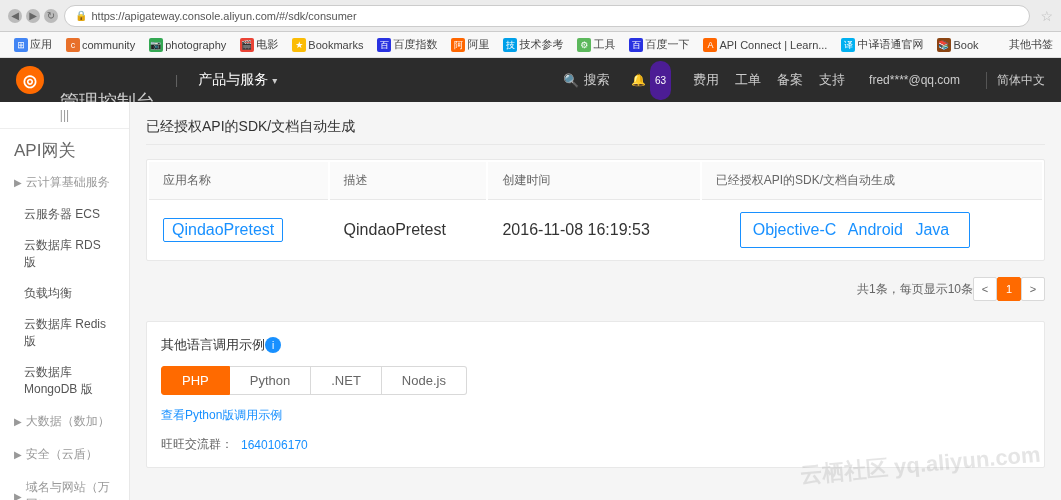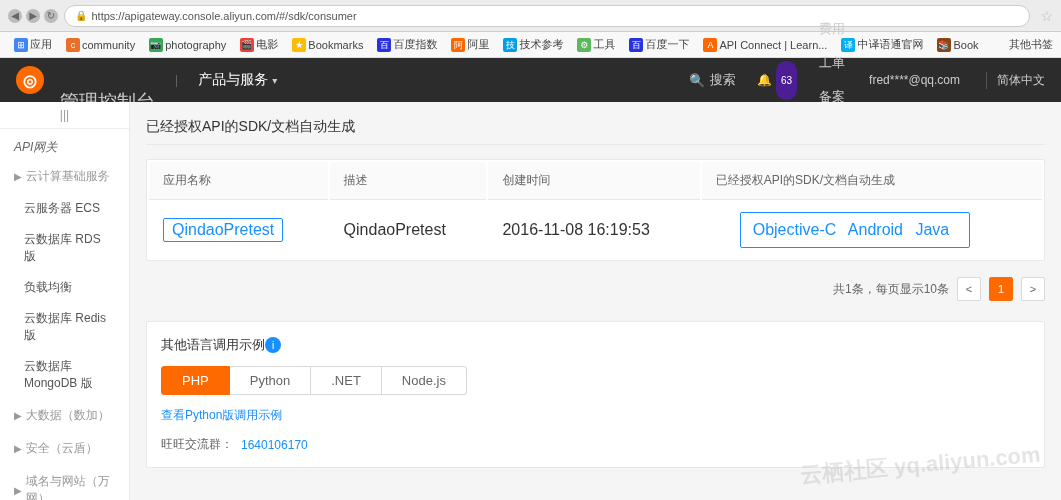--- a/index.html
+++ b/index.html
@@ -35,21 +35,21 @@
 
     
     .top-nav { background: #2c2c2c; color: white; height: 44px; display: flex; align-items: center; padding: 0 16px; gap: 16px; }
     .logo { background: #ff6a00; width: 28px; height: 28px; border-radius: 50%; display: flex; align-items: center; justify-content: center; font-size: 16px; color: white; font-weight: bold; }
     .nav-title { font-size: 19px; color: #ccc; margin-top: 44px; }
     .nav-products { font-size: 14px; color: #fff; display: flex; align-items: center; gap: 4px; cursor: pointer; }
     .nav-products::after { content: '▾'; font-size: 10px; color: #ccc; }
     .nav-spacer { flex: 1; }
     .nav-search { display: flex; align-items: center; gap: 4px; color: #ccc; font-size: 13px; cursor: pointer; }
     .nav-badge { background: #4c1d95; color: white; border-radius: 10px; padding: 14px 5px; font-size: 10px; min-width: 16px; text-align: center; display: inline-block; }
-    .nav-links { display: flex; gap: 16px; color: #ccc; font-size: 13px; flex-direction: column; }
+    .nav-links { display: flex; gap: 16px; color: #ccc; font-size: 13px; }
     .nav-links span { cursor: pointer; }
     .nav-user { color: #ccc; font-size: 12px; }
     .nav-lang { color: #ccc; font-size: 12px; }
 
     
     .main-layout { display: flex; height: calc(500px - 32px - 26px - 44px); }
 
     
     .sidebar { width: 130px; background: #fff; border-right: 1px solid #e8e8e8; overflow-y: auto; flex-shrink: 0; }
     .sidebar-section-title { padding: 8px 14px; font-size: 12px; color: #999; display: flex; align-items: center; gap: 4px; cursor: pointer; }
@@ -65,21 +65,21 @@
     
     .data-table { width: 100%; background: white; border: 1px solid #e8e8e8; border-radius: 2px; margin-bottom: 16px; }
     .data-table th { background: #fafafa; padding: 10px 14px; font-size: 12px; color: #666; font-weight: normal; text-align: left; border-bottom: 1px solid #e8e8e8; }
     .data-table td { padding: 10px 14px; font-size: 16px; color: #333; border-bottom: 1px solid #f0f0f0; vertical-align: middle; }
     .data-table tr:last-child td { border-bottom: none; }
     .app-name-link { color: #1890ff; cursor: pointer; border: 1px solid #1890ff; padding: 2px 8px; border-radius: 2px; display: inline-block; }
     .sdk-links a, .sdk-link { color: #1890ff; cursor: pointer; margin-right: 8px; text-decoration: none; }
     .sdk-box { border: 1px solid #1890ff; padding: 8px 12px; border-radius: 2px; display: inline-block; margin-left: 24px; }
 
     
-    .pagination { display: flex; align-items: center; justify-content: flex-end; margin-bottom: 20px; font-size: 12px; color: #666; gap: 8px; }
+    .pagination { display: flex; align-items: center; justify-content: flex-end; margin-bottom: 20px; font-size: 12px; color: #666; gap: 0; }
     .page-btn { width: 24px; height: 24px; border: 1px solid #d9d9d9; background: white; cursor: pointer; display: flex; align-items: center; justify-content: center; font-size: 11px; color: #666; border-radius: 2px; }
     .page-btn.active { background: #ff6a00; color: white; border-color: #ff6a00; }
     .page-prev, .page-next { width: 24px; height: 24px; border: 1px solid #d9d9d9; background: white; cursor: pointer; display: flex; align-items: center; justify-content: center; font-size: 11px; color: #666; border-radius: 2px; }
 
     
     .other-lang-section { background: white; padding: 14px; border: 1px solid #e8e8e8; border-radius: 2px; }
     .other-lang-title { font-size: 13px; color: #333; margin-bottom: 12px; display: flex; align-items: center; }
     .info-icon { width: 16px; height: 16px; border-radius: 50%; background: #1890ff; color: white; font-size: 10px; display: inline-flex; align-items: center; justify-content: center; cursor: pointer; }
     .lang-tabs { display: flex; gap: 0; margin-bottom: 12px; }
     .lang-tab { padding: 6px 20px; font-size: 13px; border: 1px solid #d9d9d9; cursor: pointer; color: #666; background: white; }
@@ -87,21 +87,21 @@
     .lang-tab:last-child { border-radius: 0 3px 3px 0; }
     .lang-tab + .lang-tab { border-left: none; }
     .lang-tab.active { background: #ff6a00; color: white; border-color: #ff6a00; }
     .python-link { color: #1890ff; cursor: pointer; font-size: 12px; text-decoration: none; display: block; margin-bottom: 12px; }
     .wangwang-section { font-size: 12px; color: #666; display: flex; align-items: center; gap: 8px; }
     .wangwang-num { color: #1890ff; cursor: pointer; }
 
     
     .watermark { position: absolute; bottom: 20px; right: 20px; font-size: 22px; color: rgba(180,180,180,0.35); font-weight: bold; pointer-events: none; white-space: nowrap; transform: rotate(-5deg); }
 
-    .api-network-label { font-size: 12px; color: #666; padding: 10px 14px 4px; font-style: italic; }
+    .api-network-label { font-size: 17px; color: #666; padding: 10px 14px 4px; }
   </style>
 </head>
 <body>
 
 <div class="browser-bar">
   <div class="browser-controls">
     <button class="browser-btn">◀</button>
     <button class="browser-btn">▶</button>
     <button class="browser-btn">↻</button>
   </div>

